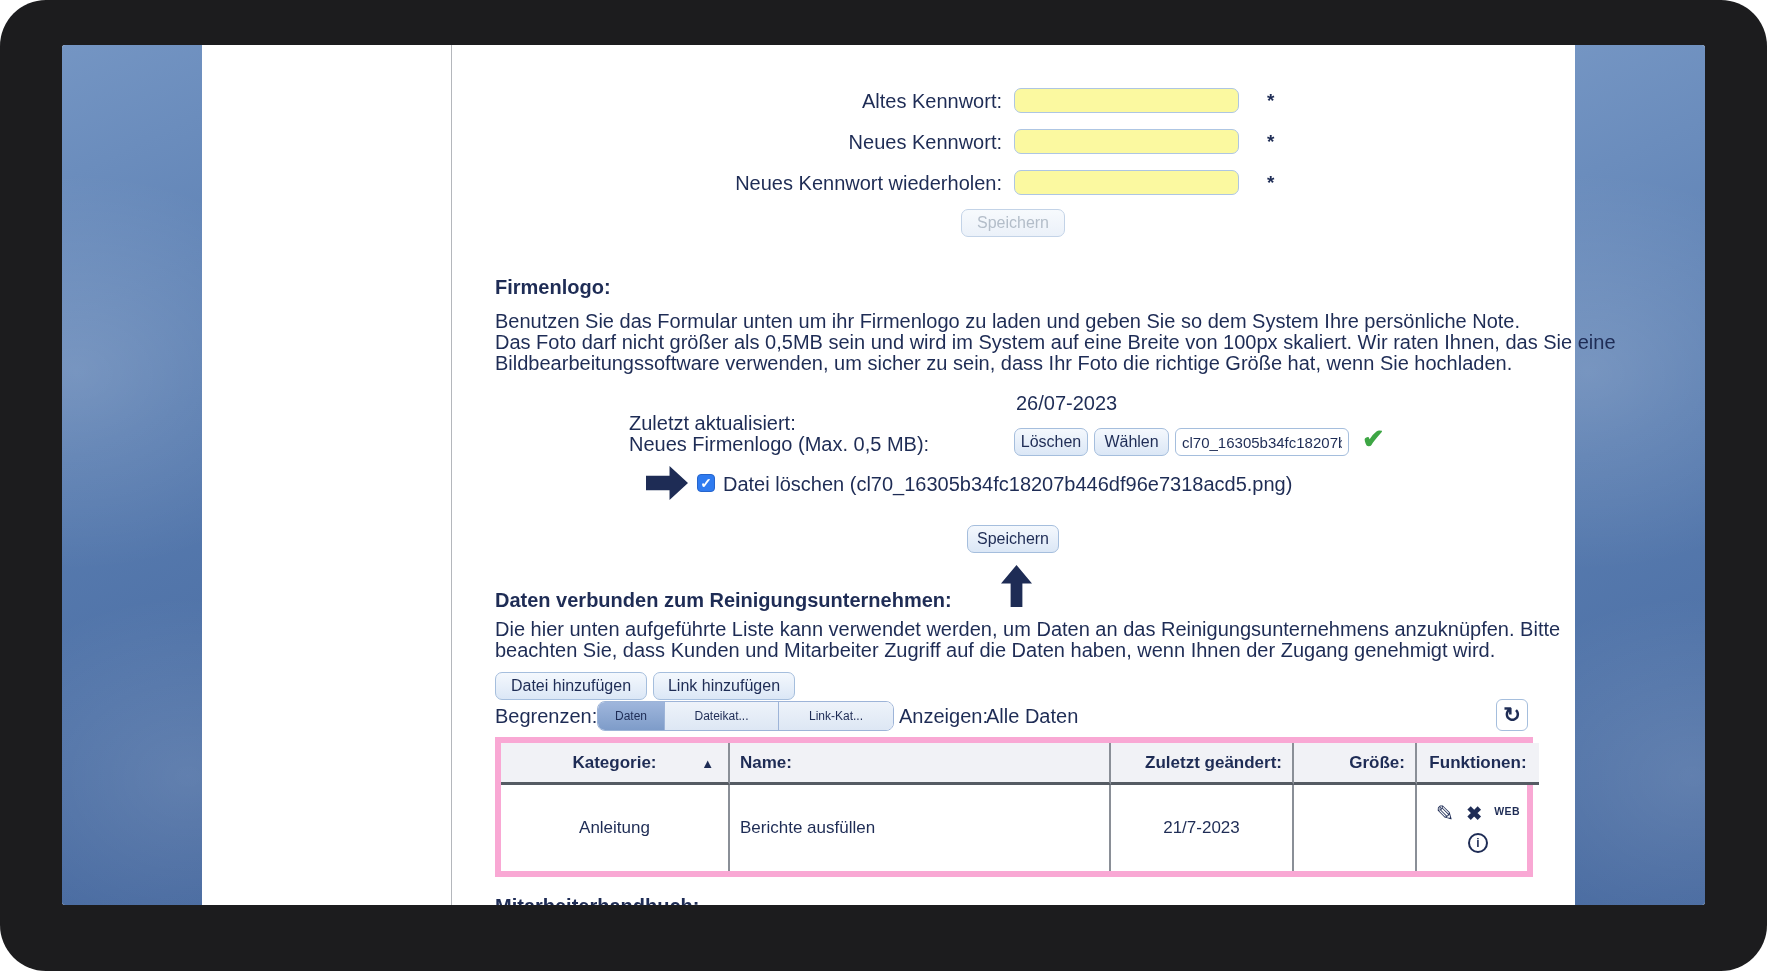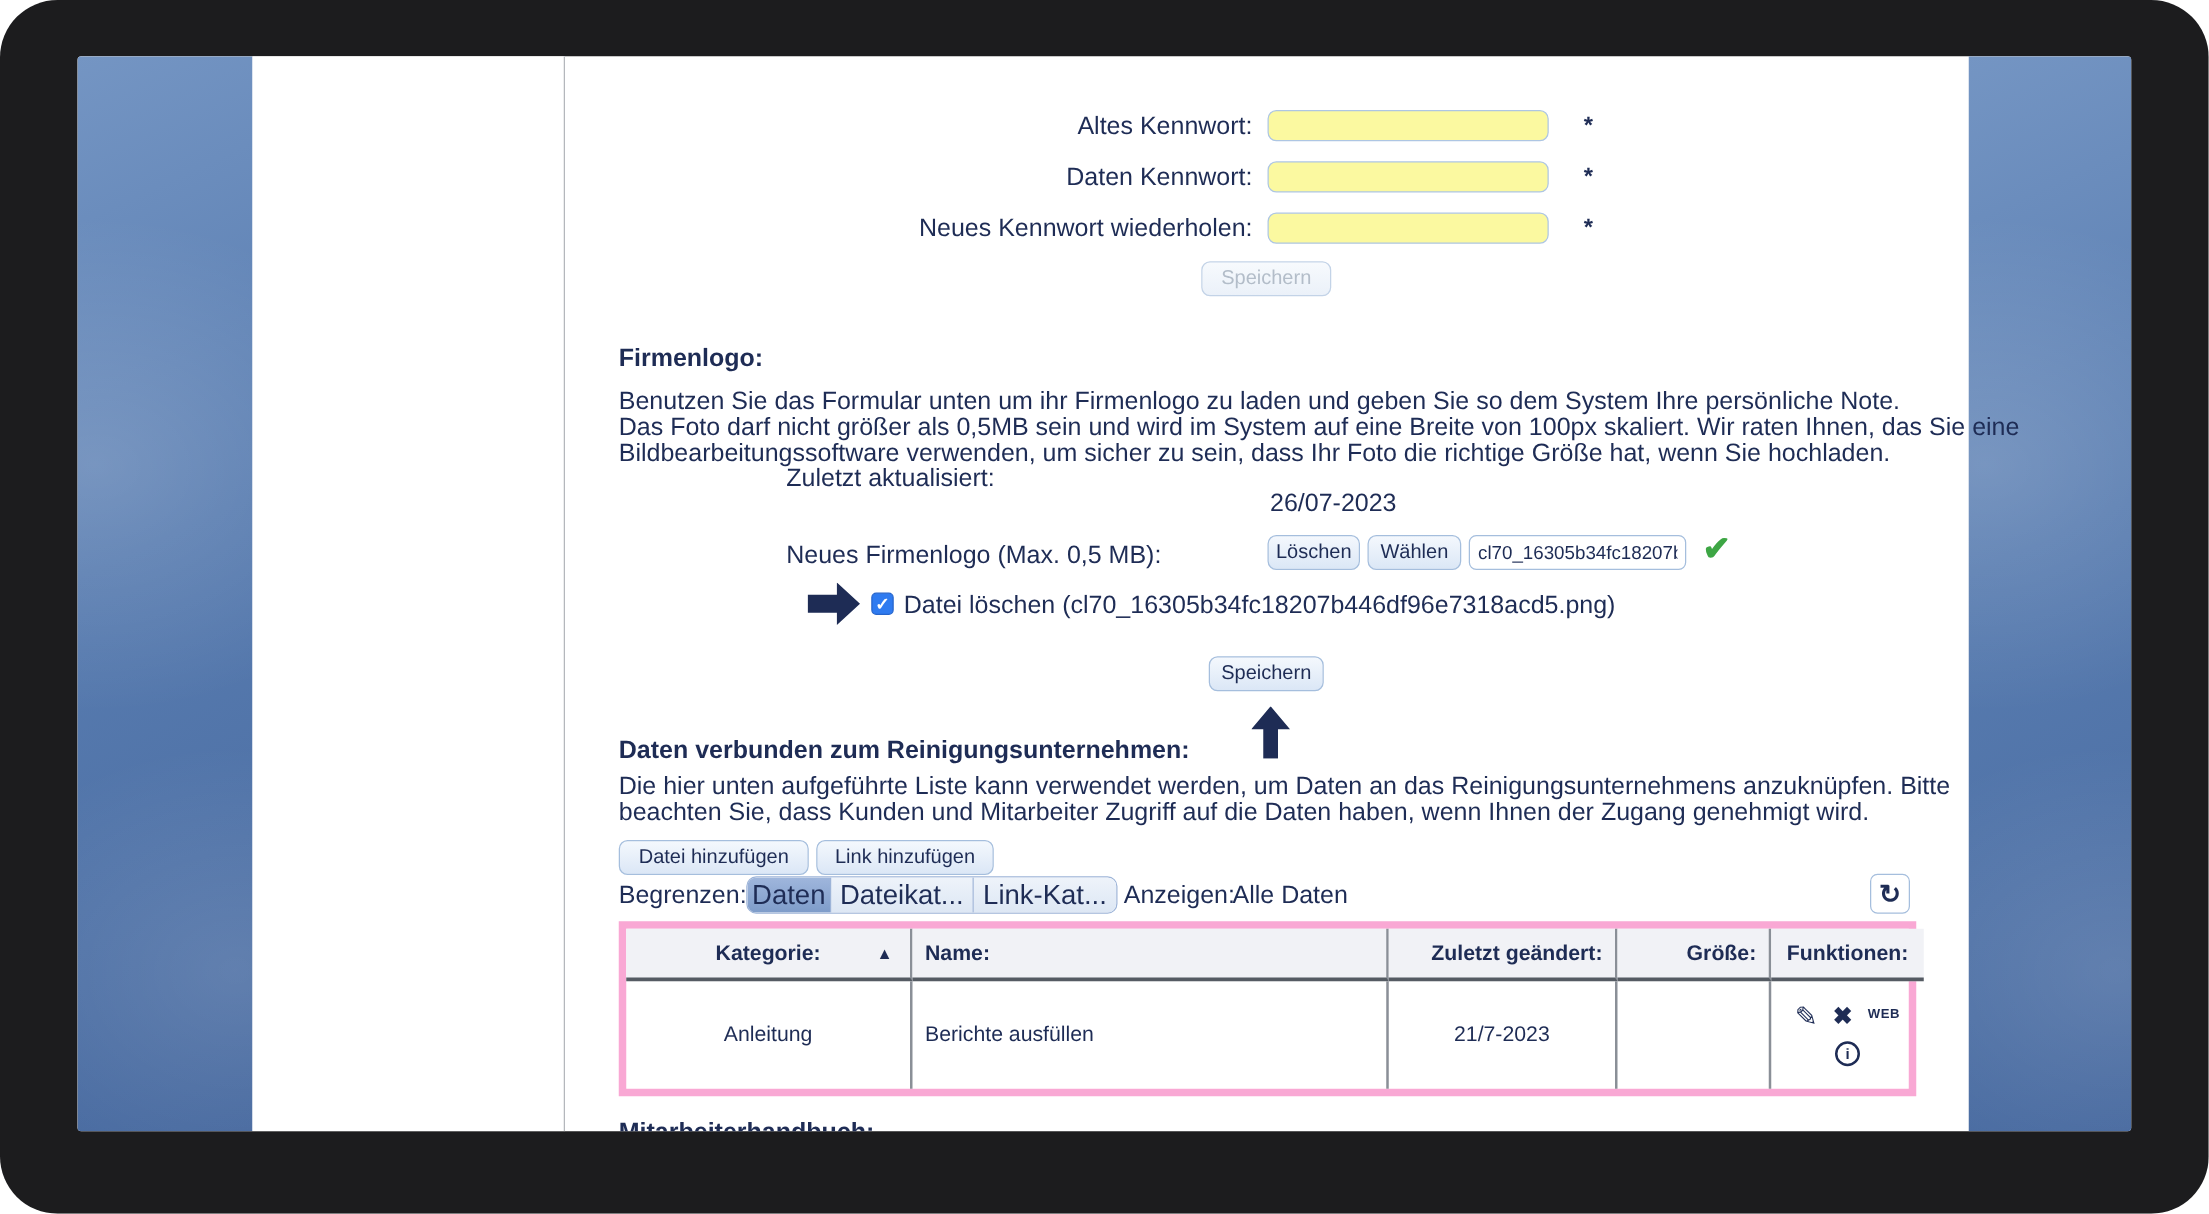--- a/index.html
+++ b/index.html
@@ -39,21 +39,21 @@
        border-radius:4px;display:flex;align-items:center;justify-content:center;
        color:#ffffff;font-size:14px;font-weight:bold;cursor:pointer;box-sizing:border-box;}
   
   .arrow-right{position:absolute;left:584px;top:421px;width:42px;height:34px;background:#1e2c55;
        clip-path:polygon(0% 29%,56% 29%,56% 0%,100% 50%,56% 100%,56% 71%,0% 71%);}
   .arrow-up{position:absolute;left:939px;top:520px;width:31px;height:42px;background:#1e2c55;
        clip-path:polygon(50% 0%,100% 44%,69% 44%,69% 100%,31% 100%,31% 44%,0% 44%);}
   
   .seg{position:absolute;left:535px;top:656px;height:30px;display:flex;border:1px solid #9db4d8;
        border-radius:8px;overflow:hidden;box-sizing:border-box;}
-  .seg div{display:flex;align-items:center;justify-content:center;font-size:22px;color:#1e2c55;
+  .seg div{display:flex;align-items:center;justify-content:center;font-size:12px;color:#1e2c55;
        background:linear-gradient(#eef3fa,#dde7f4);cursor:pointer;}
   .seg div.active{background:linear-gradient(#9fb6dc,#7e9cc9);}
   .seg div + div{border-left:1px solid #9db4d8;}
   .refresh{position:absolute;left:1434px;top:654px;width:32px;height:32px;background:#ffffff;
        border:1px solid #a5bedd;border-radius:6px;display:flex;align-items:center;justify-content:center;
        color:#1e2c55;font-size:21px;font-weight:bold;cursor:pointer;box-sizing:border-box;}
   
   .dtable{position:absolute;left:433px;top:692px;width:1038px;
        display:grid;grid-template-columns:229px 381px 183px 123px 122px;grid-template-rows:42px 86px;
        border:6px solid #f9a8d4;box-sizing:border-box;background:#ffffff;}
@@ -80,36 +80,36 @@
     <div class="screen">
 
       <div class="bg-blue bg-left"></div>
       <div class="sidebar"></div>
       <div class="bg-blue bg-right"></div>
 
       <div class="abs txt right" style="left:400px;top:46px;width:540px;">Altes Kennwort:</div>
       <input class="pwinput" style="left: 952px; top: 43px;" type="password">
       <span class="star" style="left:1205px;top:45px;">*</span>
 
-      <div class="abs txt right" style="left:400px;top:87px;width:540px;">Daten Kennwort:</div>
+      <div class="abs txt right" style="left:400px;top:87px;width:540px;">Neues Kennwort:</div>
       <input class="pwinput" style="left: 952px; top: 84px;" type="password">
       <span class="star" style="left:1205px;top:86px;">*</span>
 
       <div class="abs txt right" style="left:400px;top:128px;width:540px;">Neues Kennwort wiederholen:</div>
       <input class="pwinput" style="left: 952px; top: 125px;" type="password">
       <span class="star" style="left:1205px;top:127px;">*</span>
 
       <div class="btn disabled" style="left:899px;top:164px;width:104px;height:28px;">Speichern</div>
 
       <div class="abs txt bold" style="left:433px;top:232px;">Firmenlogo:</div>
       <div class="abs txt" style="left:433px;top:266px;">Benutzen Sie das Formular unten um ihr Firmenlogo zu laden und geben Sie so dem System Ihre persönliche Note.</div>
       <div class="abs txt" style="left:433px;top:287px;">Das Foto darf nicht größer als 0,5MB sein und wird im System auf eine Breite von 100px skaliert. Wir raten Ihnen, das Sie eine</div>
       <div class="abs txt" style="left:433px;top:308px;">Bildbearbeitungssoftware verwenden, um sicher zu sein, dass Ihr Foto die richtige Größe hat, wenn Sie hochladen.</div>
 
-      <div class="abs txt" style="left:567px;top:328px;">Zuletzt aktualisiert:</div>
+      <div class="abs txt" style="left:567px;top:368px;">Zuletzt aktualisiert:</div>
       <div class="abs txt" style="left:954px;top:348px;">26/07-2023</div>
 
       <div class="abs txt" style="left:567px;top:389px;">Neues Firmenlogo (Max. 0,5 MB):</div>
       <div class="btn" style="left:952px;top:383px;width:74px;height:28px;">Löschen</div>
       <div class="btn" style="left:1032px;top:383px;width:75px;height:28px;">Wählen</div>
       <input class="fileinput" style="left: 1113px; top: 383px;" type="text" value="cl70_16305b34fc18207b446df96e7318acd5.png">
       <span class="goodcheck" style="left:1300px;top:378px;">✔</span>
 
       <div class="arrow-right"></div>
       <div class="checkbox" style="left:635px;top:429px;">

